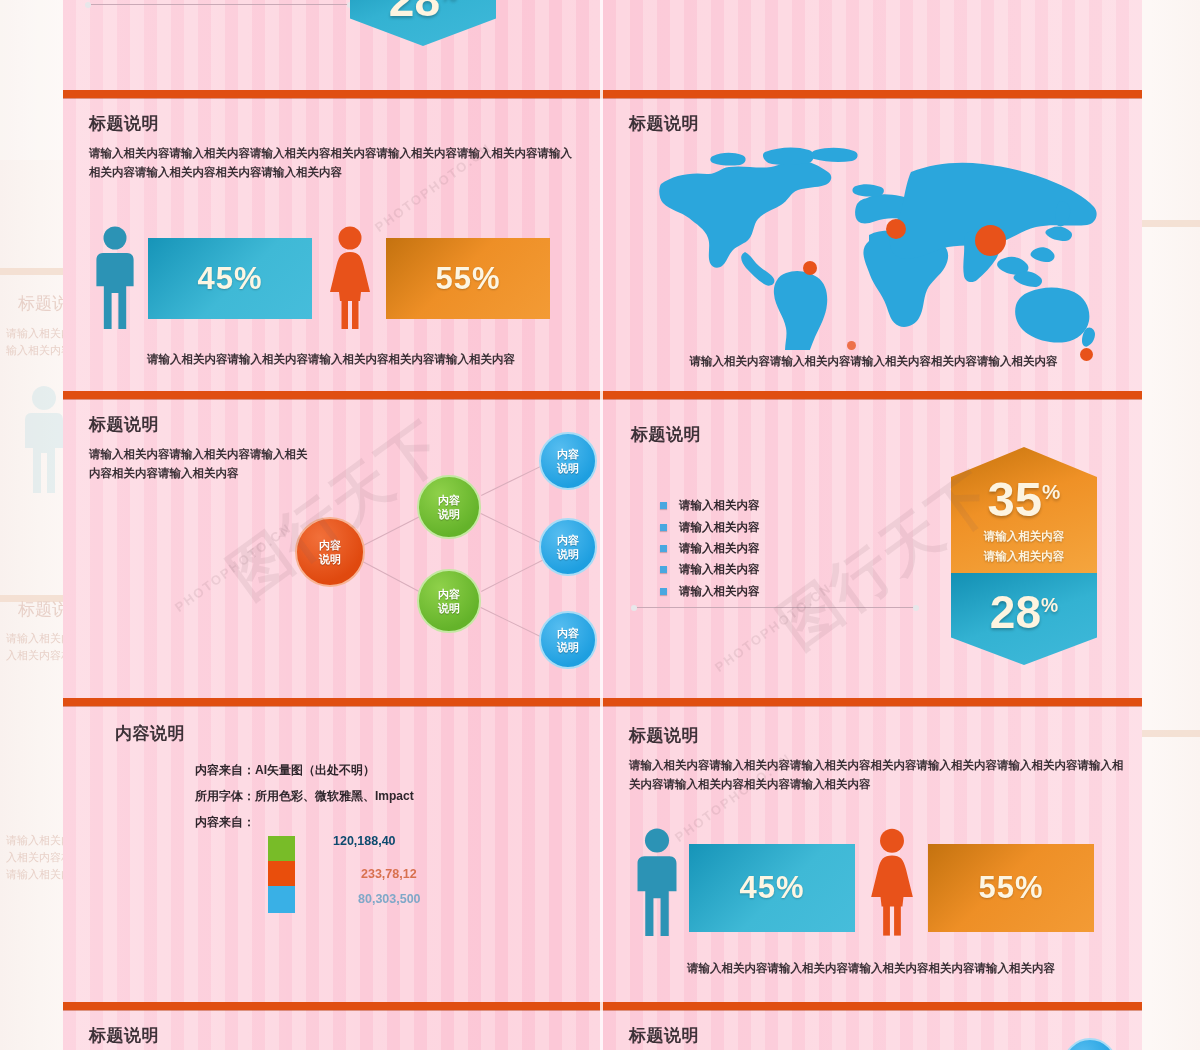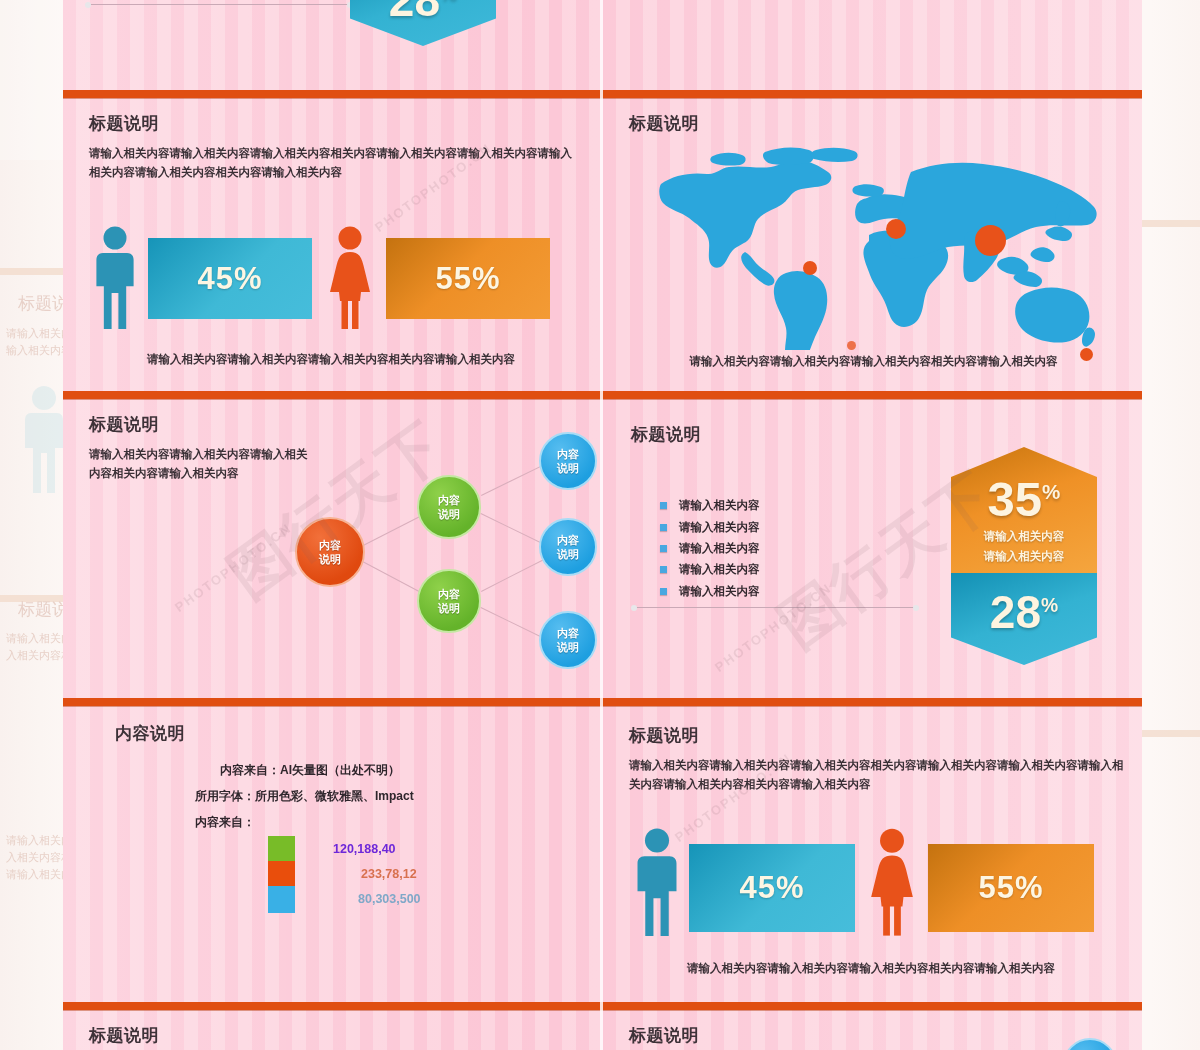--- a/index.html
+++ b/index.html
@@ -350,26 +350,26 @@
     <div class="hex hex-dn" style="left:348px;top:174px;width:146px;height:92px;">
       <div class="pct" style="font-size:46px;margin-bottom:14px;">
         <span>28</span><sup>%</sup>
       </div>
     </div>
   </div>
 
   <div class="panel" style="left:0;top:706px;width:537px;height:296px;">
     <div class="p-title" style="left:52px;top:16px;text-align:right;">内容说明</div>
 
-    <div class="info-line" style="left:132px;top:56px;margin-left:25px;">内容来自：AI矢量图（出处不明）</div>
+    <div class="info-line" style="left:132px;top:56px;">内容来自：AI矢量图（出处不明）</div>
     <div class="info-line" style="left:132px;top:82px;">所用字体：所用色彩、微软雅黑、Impact</div>
     <div class="info-line" style="left:132px;top:108px;">内容来自：</div>
 
     <div class="sw" style="left:205px;top:130px;background:#78bc28;"></div>
-    <div class="sw-label" style="left:270px;top:136px;color:#6d28d9;">120,188,40</div>
+    <div class="sw-label" style="left:270px;top:128px;color:#0c4a6e;">120,188,40</div>
 
     <div class="sw" style="left:205px;top:155px;background:#e94e0c;"></div>
     <div class="sw-label" style="left:298px;top:161px;color:#d8714f;">233,78,12</div>
 
     <div class="sw" style="left:205px;top:180px;background:#39b0e6;"></div>
     <div class="sw-label" style="left:295px;top:186px;color:#7fa8c8;">80,303,500</div>
   </div>
 
   <div class="panel" style="left:540px;top:706px;width:539px;height:296px;">
     <div class="p-title" style="left:26px;top:18px;">标题说明</div>

